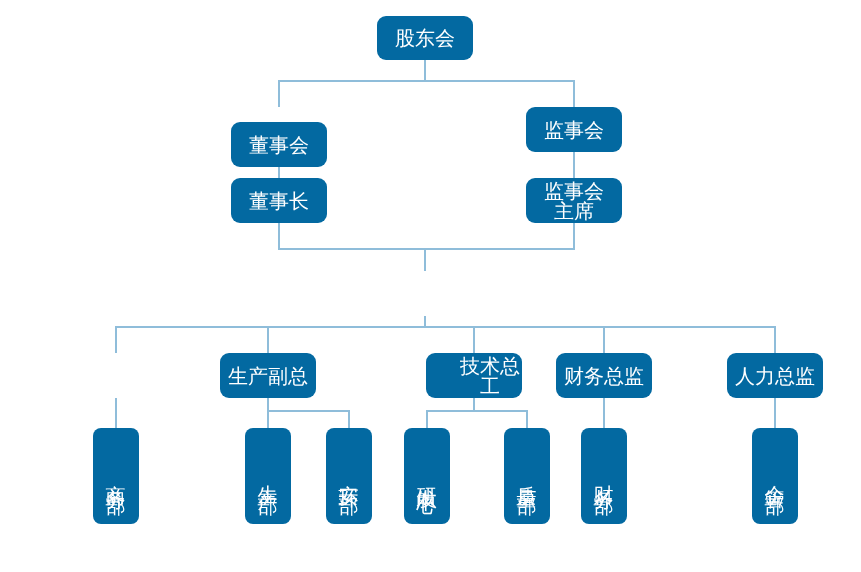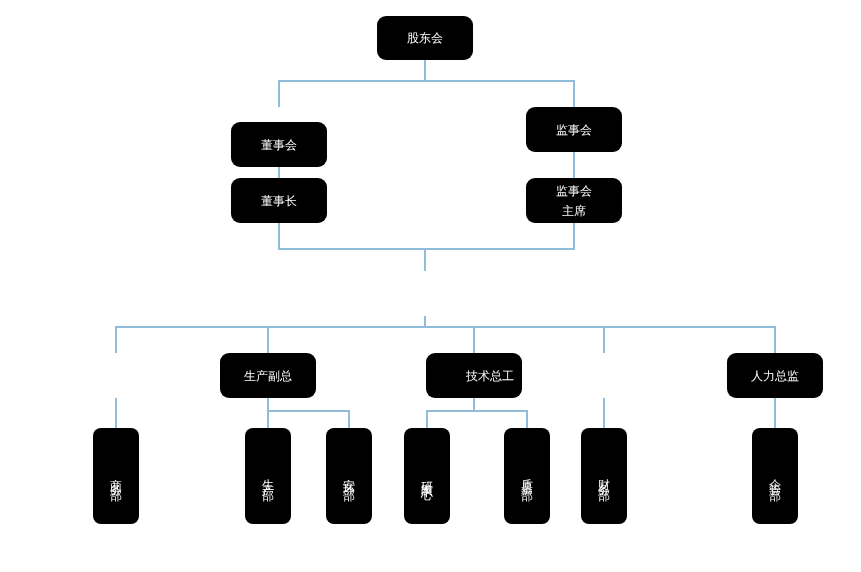--- a/index.html
+++ b/index.html
@@ -10,28 +10,28 @@
   }
   .canvas {
     position: relative;
     width: 861px;
     height: 572px;
     background: #ffffff;
     overflow: hidden;
   }
   .node {
     position: absolute;
-    background: #000000;
+    background: #0369a1;
     color: #ffffff;
     border-radius: 9px;
     display: flex;
     align-items: center;
     justify-content: center;
     text-align: center;
-    font-size: 12px;
+    font-size: 20px;
     line-height: 20px;
     white-space: pre-line;
     box-sizing: border-box;
   }
   .node.h {
     width: 96px;
     height: 45px;
   }
   .node.leaf {
     width: 46px;
@@ -90,20 +90,21 @@
   <div class="node h" style="left:231px; top:122px;">董事会</div>
   <div class="node h" style="left:526px; top:107px;">监事会</div>
 
   <div class="node h" style="left:231px; top:178px;">董事长</div>
   <div class="node h" style="left:526px; top:178px;">监事会
 主席</div>
 
 
   <div class="node h" style="left:220px; top:353px;">生产副总</div>
   <div class="node h" style="left:426px; top:353px;padding-left:32px;">技术总工</div>
+  <div class="node h" style="left:556px; top:353px;">财务总监</div>
   <div class="node h" style="left:727px; top:353px;">人力总监</div>
 
   <div class="node leaf" style="left:93px;  top:428px;">商务部</div>
   <div class="node leaf" style="left:245px; top:428px;">生产部</div>
   <div class="node leaf" style="left:326px; top:428px;">安环部</div>
   <div class="node leaf" style="left:404px; top:428px; letter-spacing:2px;">研发中心</div>
   <div class="node leaf" style="left:504px; top:428px;">质量部</div>
   <div class="node leaf" style="left:581px; top:428px;">财务部</div>
   <div class="node leaf" style="left:752px; top:428px;">企管部</div>
 

